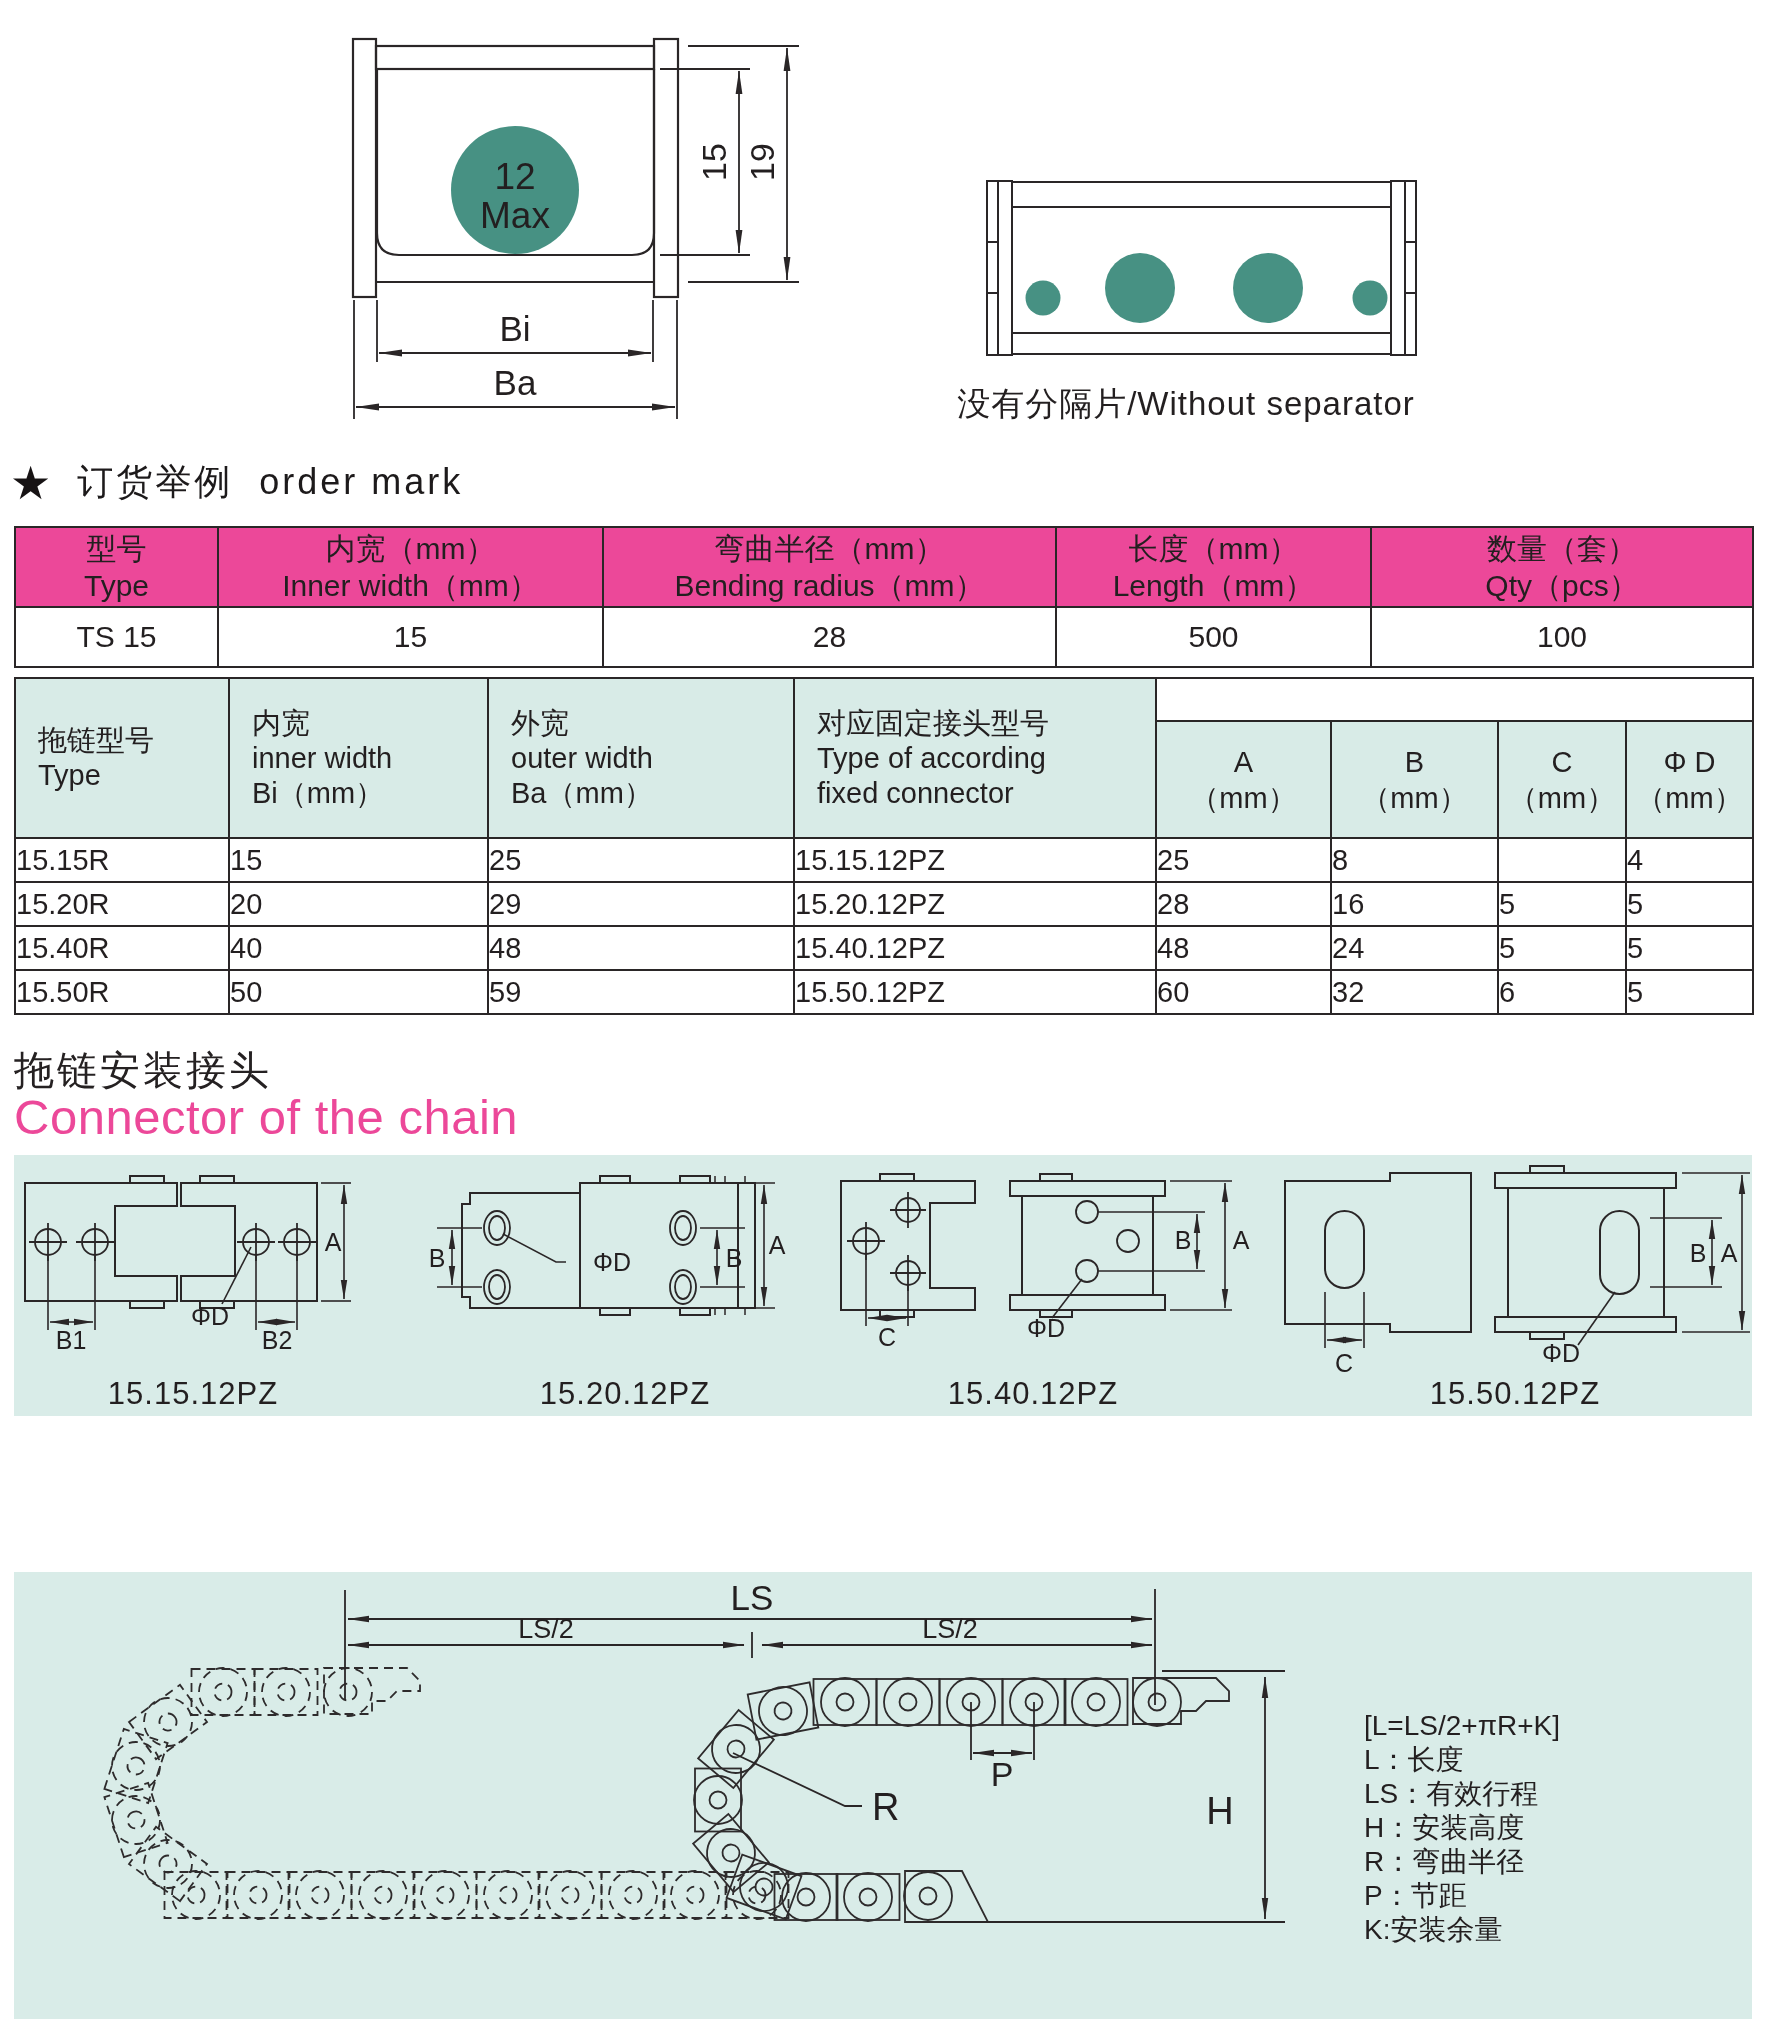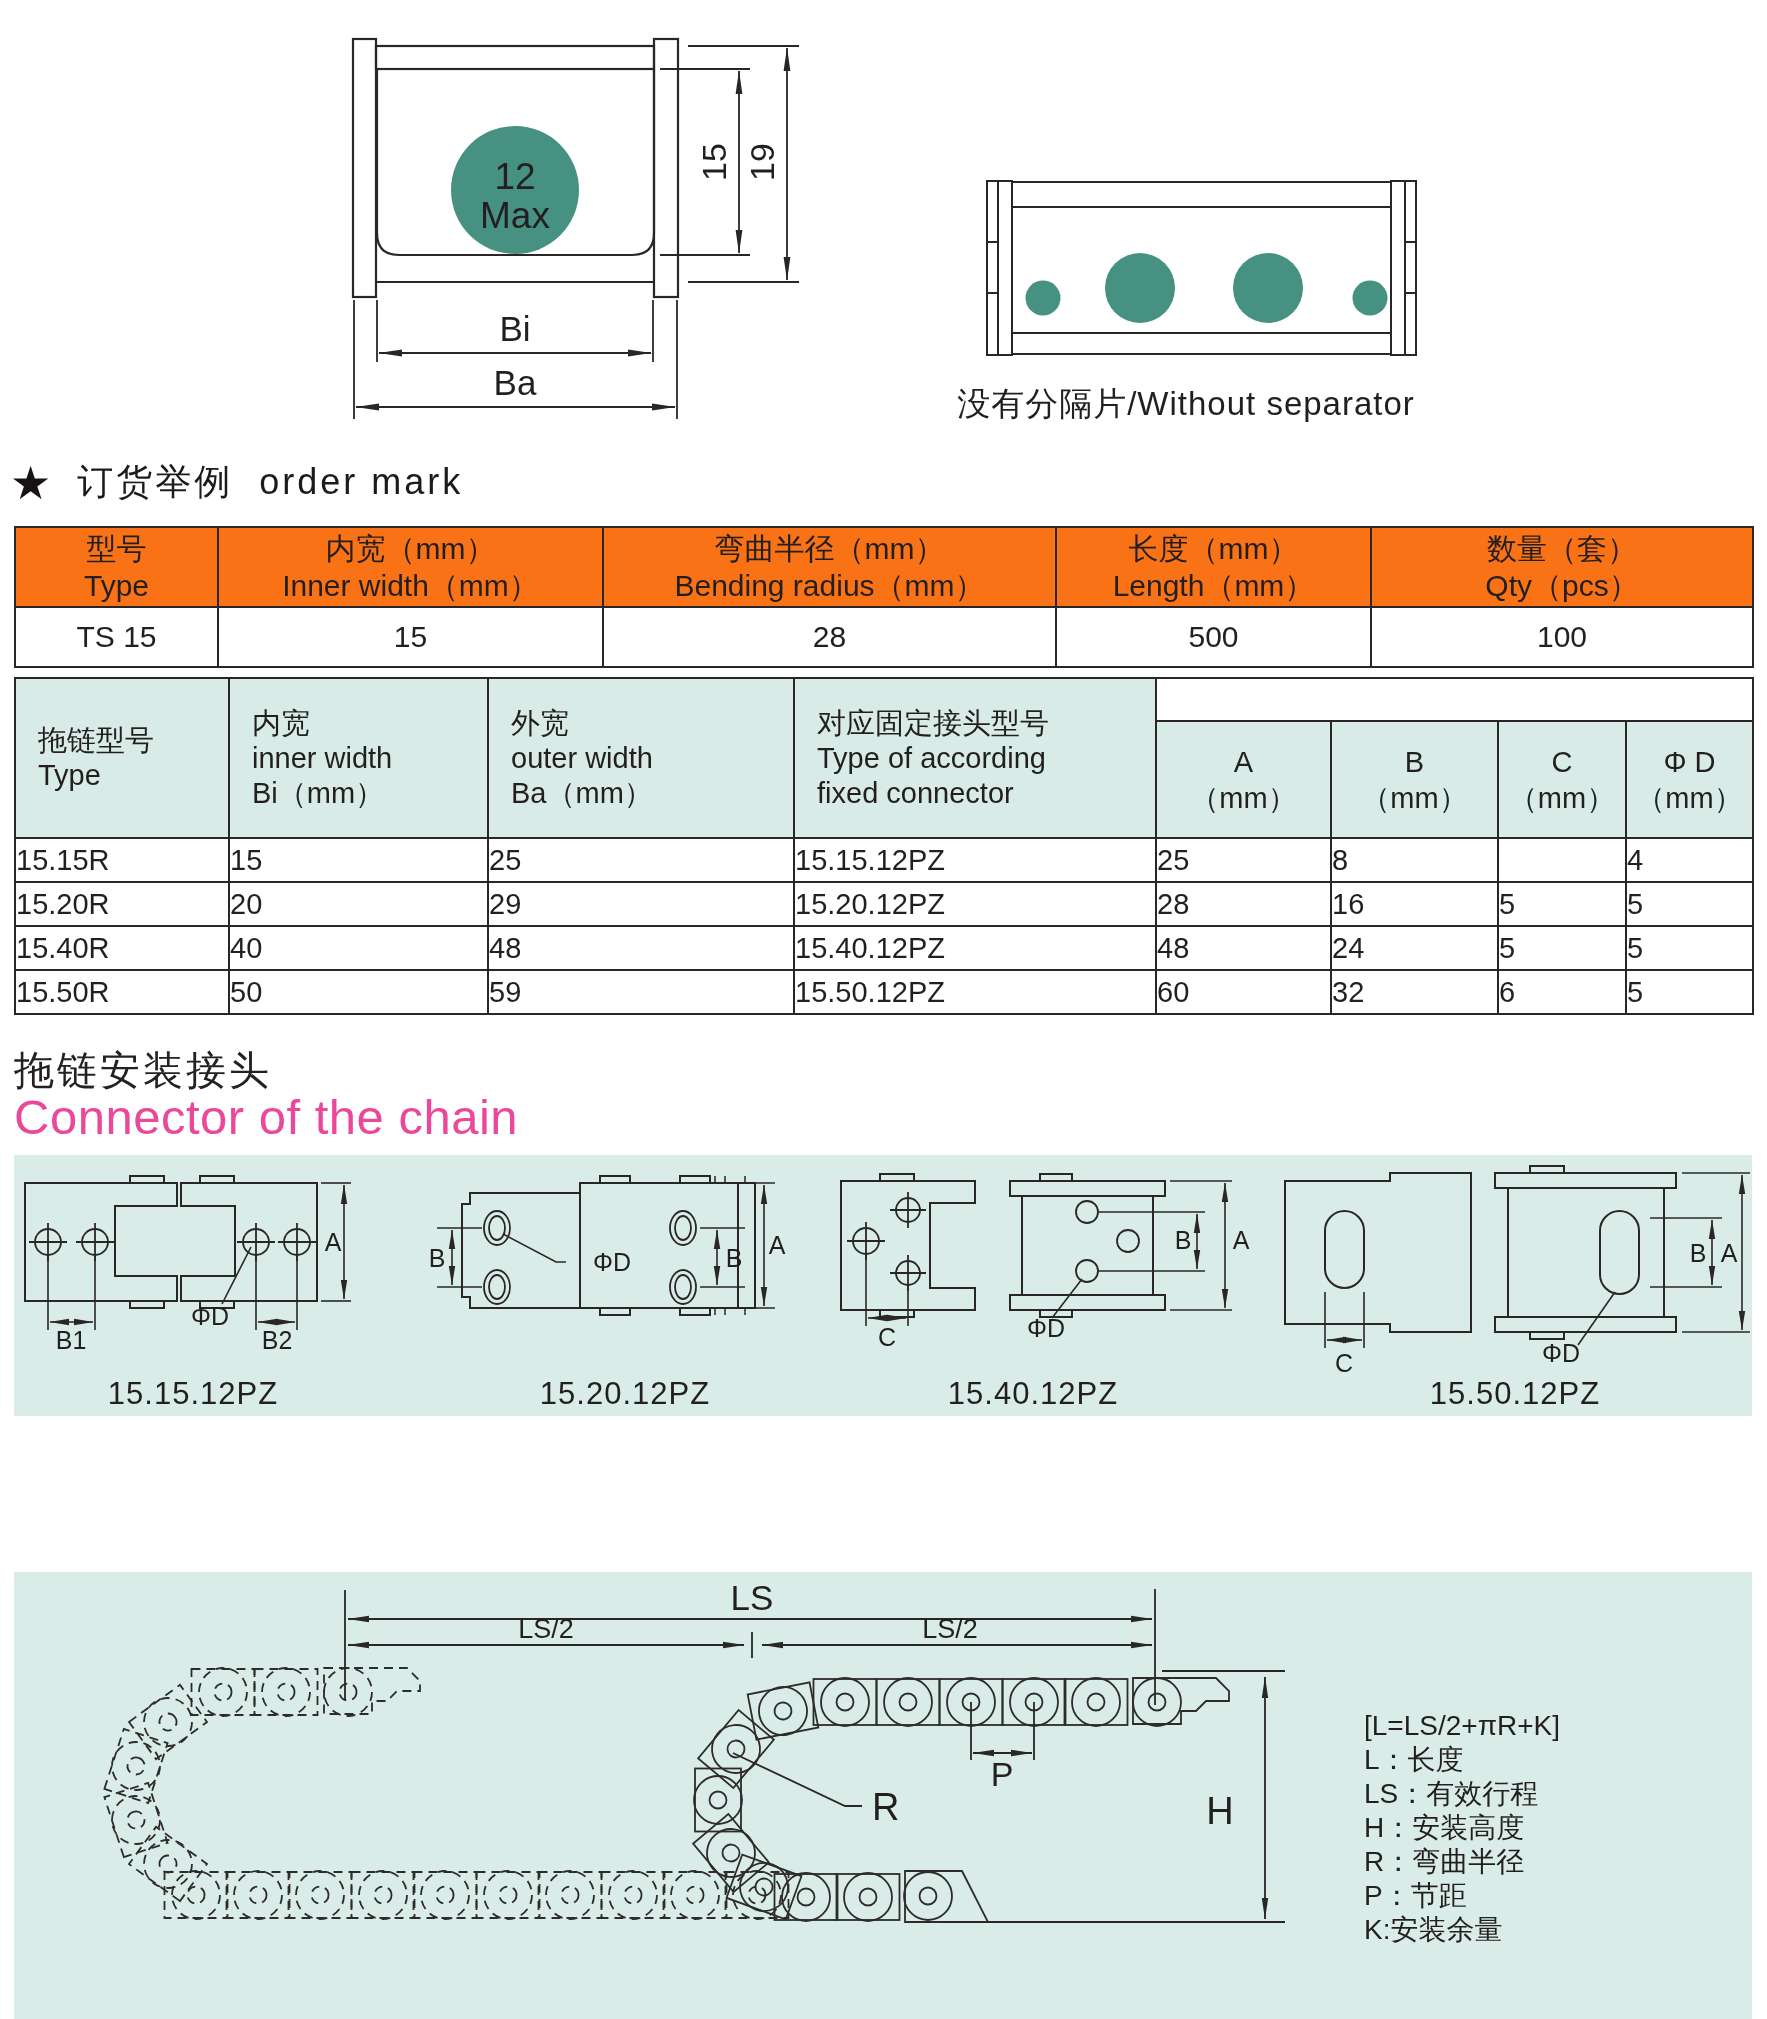--- a/index.html
+++ b/index.html
@@ -9,21 +9,21 @@
   svg text{font-family:"Liberation Sans",sans-serif;fill:#231f20;}
   
   .order-heading{left:10px;top:458px;display:flex;align-items:center;white-space:pre;}
   .order-heading .star{font-size:46px;line-height:46px;color:#171314;}
   .order-heading .txt{font-size:36px;letter-spacing:3px;margin-left:26px;color:#1d1a1b;}
   
   table{border-collapse:collapse;table-layout:fixed;}
   .t1{left:14px;top:526px;width:1738px;}
   .t2{left:14px;top:677px;width:1738px;}
   th,td{border:2px solid #2a2627;padding:0;font-weight:normal;}
-  .t1 th{background:#f97316;height:78px;font-size:30px;line-height:37px;}
+  .t1 th{background:#ec4899;height:78px;font-size:30px;line-height:37px;}
   .t1 td{height:58px;font-size:30px;text-align:center;}
   .t2 th{background:#d8ebe7;font-size:29px;}
   .t2 th.strip{background:#ffffff;height:41px;}
   .t2 th.lh{text-align:left;padding-left:22px;line-height:35px;}
   .t2 th.dim{height:115px;line-height:36px;}
   .t2 td{height:42px;font-size:29px;text-align:left;}
   
   .sec{display:flex;}
   .sec .bar{width:16px;background:#44968a;margin-right:24px;}
   .sec .zh{font-size:40px;line-height:47px;letter-spacing:3px;color:#252122;}

